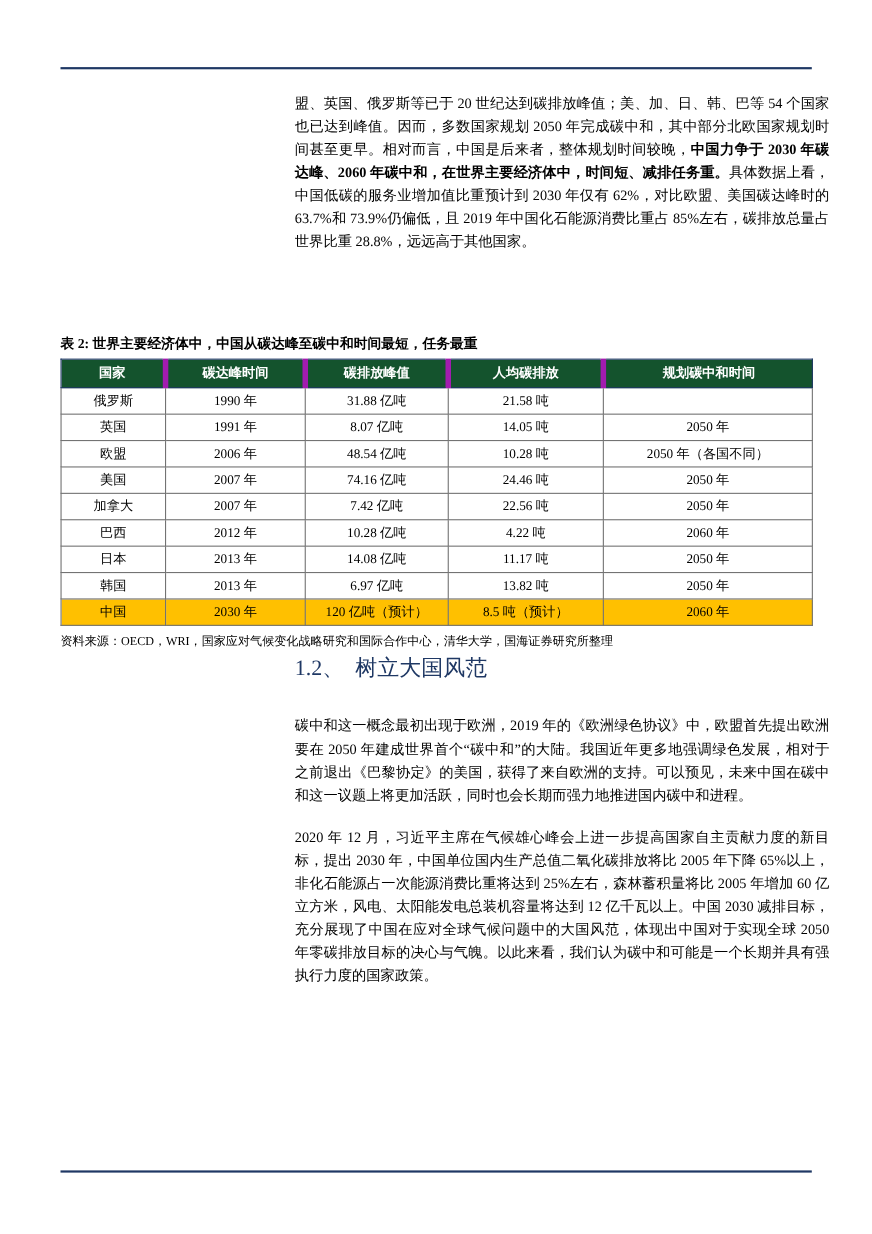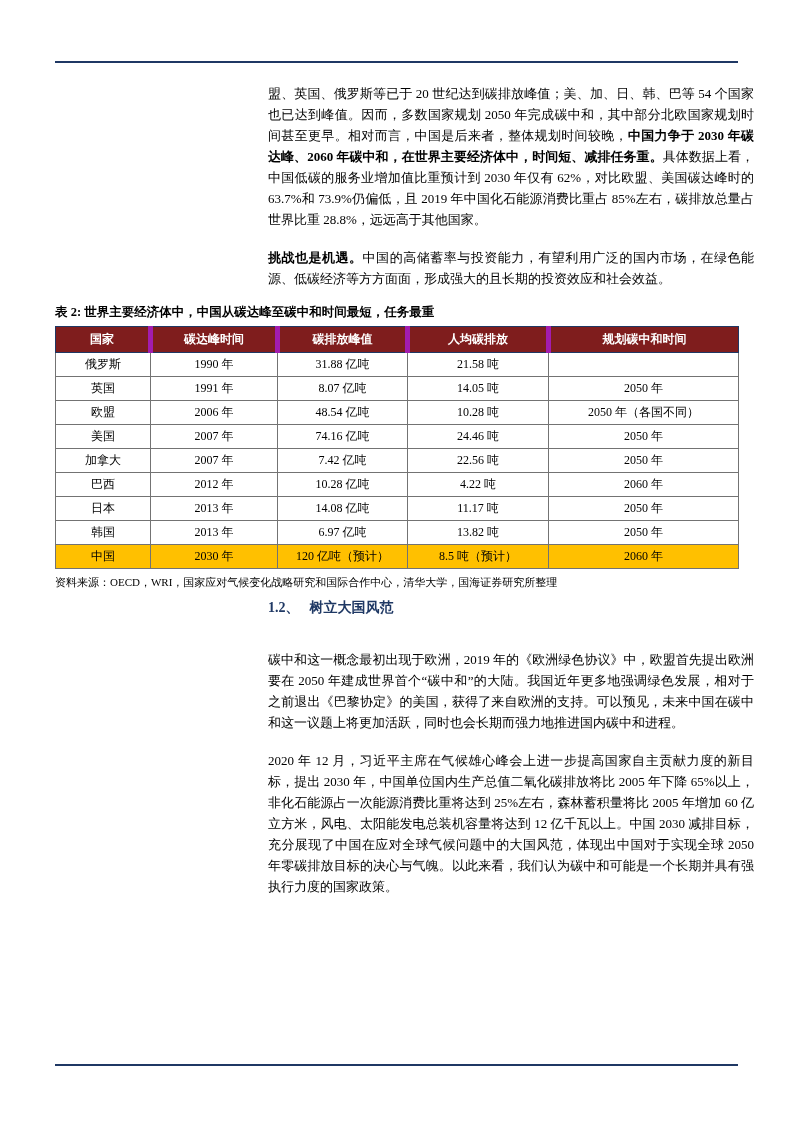--- a/index.html
+++ b/index.html
@@ -61,21 +61,21 @@
     width: 683px;
     table-layout: fixed;
   }
   table.data col.c0 { width: 95px; }
   table.data col.c1 { width: 127px; }
   table.data col.c2 { width: 130px; }
   table.data col.c3 { width: 141px; }
   table.data col.c4 { width: 190px; }
 
   table.data th {
-    background: #7f1d1d;
+    background: #14532d;
     color: #ffffff;
     font-size: 12px;
     font-weight: bold;
     padding: 4px 2px;
     border: 1px solid #1F3864;
   }
   table.data thead th:not(:first-child) { border-left: 5px solid #a21caf; }
 
   table.data td {
     border: 1px solid #737373;
@@ -91,37 +91,36 @@
   }
 
   .source {
     margin-top: 6px;
     font-size: 11px;
     color: #000000;
   }
 
   h2.sec {
     margin: 0 0 30px 0;
-    font-size: 14px;
+    font-size: 20px;
     line-height: 22px;
-    font-weight: bold;
+    font-weight: normal;
     color: #1F3864;
   }
   h2.sec .sec-num { margin-right: 10px; }
 </style>
 </head>
 <body>
 
 <div class="page">
 
   <div class="rule rule-top"></div>
 
   <div class="col-right block-top">
     <p class="body"><span>盟、英国、俄罗斯等已于 20 世纪达到碳排放峰值；美、加、日、韩、巴等 54 个国家也已达到峰值。因而，多数国家规划 2050 年完成碳中和，其中部分北欧国家规划时间甚至更早。相对而言，中国是后来者，整体规划时间较晚，</span><b>中国力争于 2030 年碳达峰、2060 年碳中和，在世界主要经济体中，时间短、减排任务重。</b><span>具体数据上看，中国低碳的服务业增加值比重预计到 2030 年仅有 62%，对比欧盟、美国碳达峰时的 63.7%和 73.9%仍偏低，且 2019 年中国化石能源消费比重占 85%左右，碳排放总量占世界比重 28.8%，远远高于其他国家。</span></p>
-    <p class="body"><b>挑战也是机遇。</b><span>中国的高储蓄率与投资能力，有望利用广泛的国内市场，在绿色能源、低碳经济等方方面面，形成强大的且长期的投资效应和社会效益。</span></p>
   </div>
 
   <div class="table-block">
     <div class="caption">表 2: 世界主要经济体中，中国从碳达峰至碳中和时间最短，任务最重</div>
 
     <table class="data">
       <colgroup>
         <col class="c0">
           <col class="c1">
           <col class="c2">

